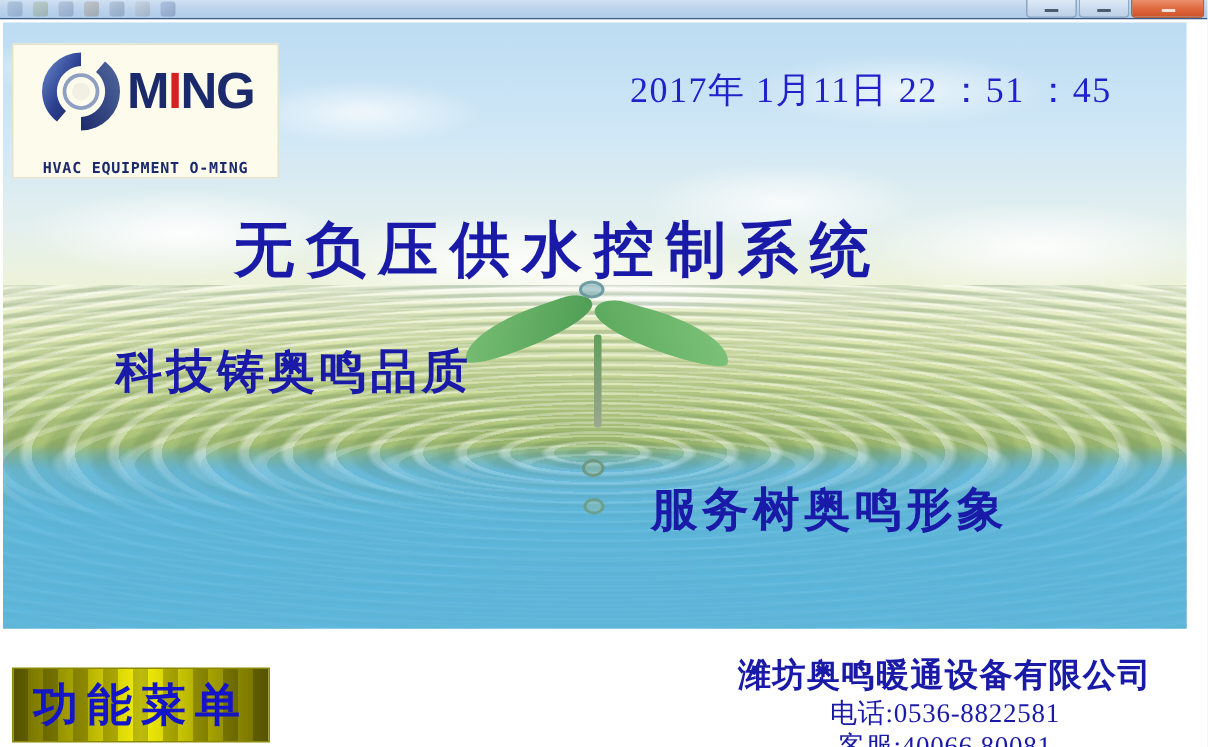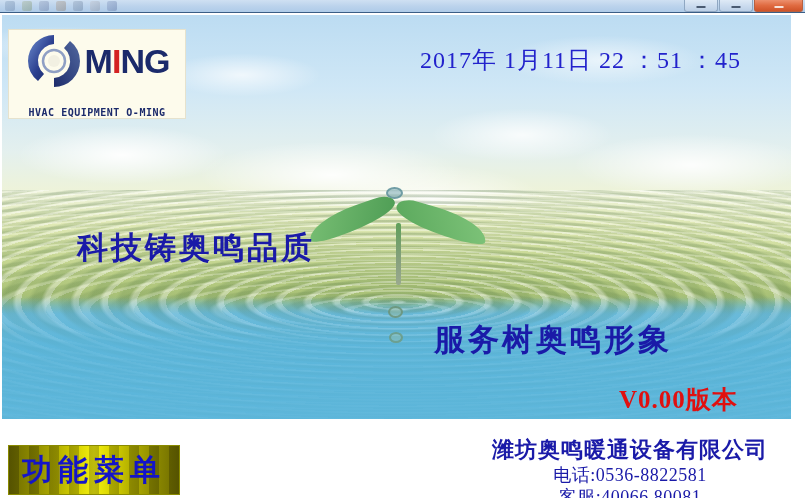--- a/index.html
+++ b/index.html
@@ -304,23 +304,23 @@
             <circle cx="29" cy="29" r="11" fill="none" stroke="#8f9fc4" stroke-width="2.5"></circle>
             <circle cx="29" cy="29" r="6" fill="#f2f0e2"></circle>
           </svg>
         </span>
         <span class="logo-ming"><span>M</span><span class="redi">I</span><span>NG</span></span>
       </div>
       <div class="logo-sub">HVAC EQUIPMENT O-MING</div>
     </div>
 
     <div class="datetime">2017年  1月11日   22 ：51 ：45</div>
+    <div class="main-title">无负压供水控制系统</div>
     <div class="slogan-left">科技铸奥鸣品质</div>
     <div class="slogan-right">服务树奥鸣形象</div>
-    <div class="version">V0.00版本</div>
 
     <div class="company">
       <div class="c-name">潍坊奥鸣暖通设备有限公司</div>
       <div class="c-tel">电话:0536-8822581</div>
       <div class="c-svc">客服:40066  80081</div>
     </div>
 
     <div class="menu-btn">
       <span class="menu-btn-label">功能菜单</span>
     </div>

